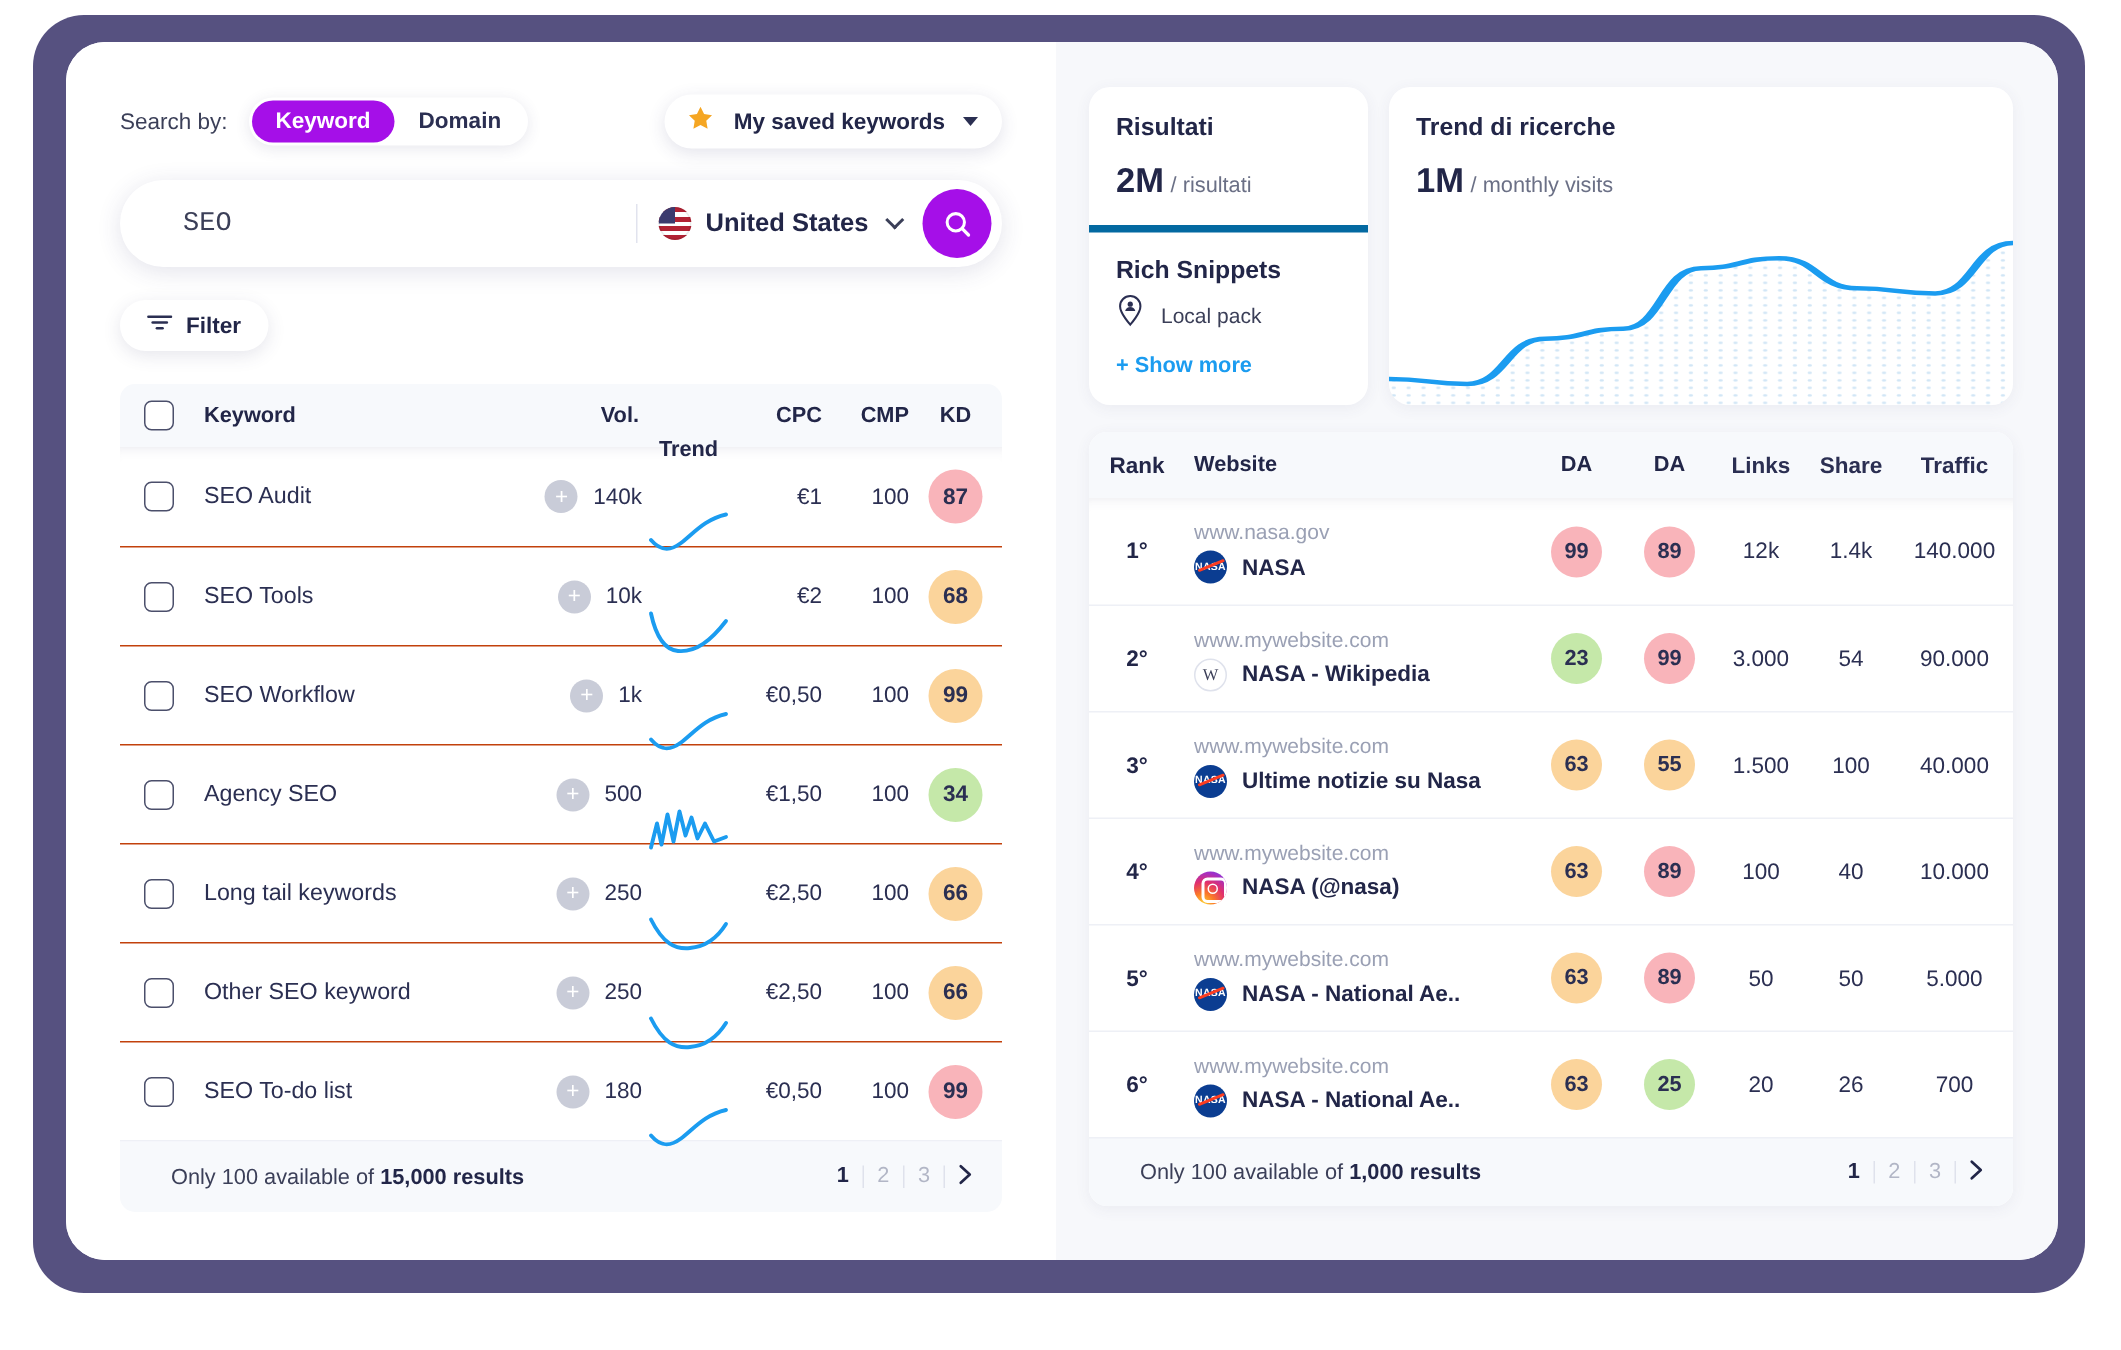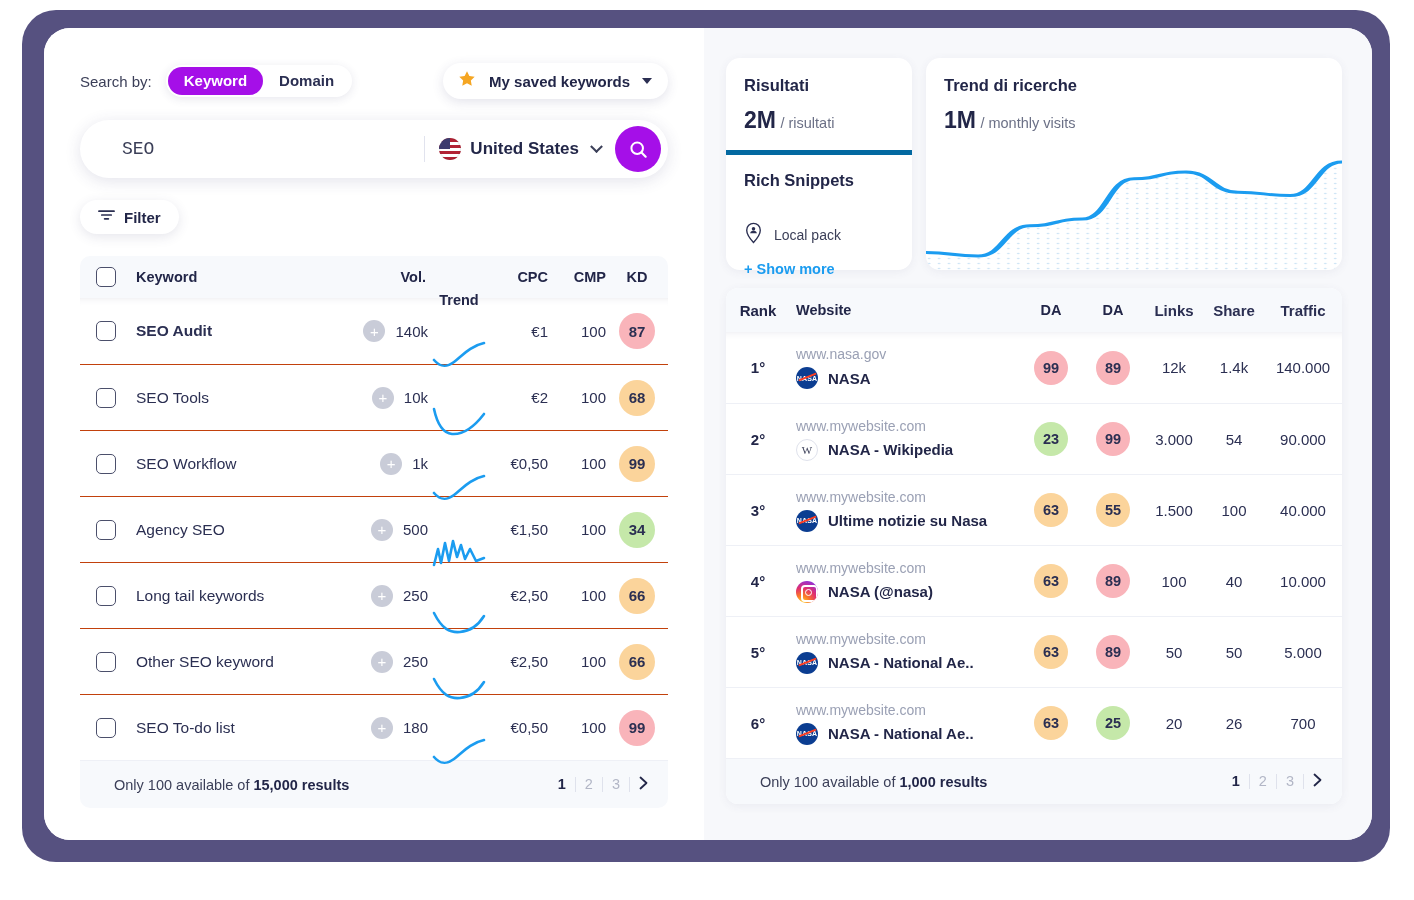--- a/index.html
+++ b/index.html
@@ -155,21 +155,21 @@
   .c-vol { width: 86px; display: flex; align-items: center; gap: 10px; }
   .c-trend { width: 62px; display: flex; justify-content: center; margin-top: 46px; }
   .c-cpc { width: 58px; text-align: right; }
   .c-cmp { width: 58px; text-align: right; }
   .c-kd { width: 62px; display: flex; justify-content: center; }
   .chkbox {
     width: 20px; height: 20px; border: 1.6px solid #4b4f6b;
     border-radius: 5px; background: #fff; cursor: pointer;
   }
   .kw-name { font-size: 15.5px; color: #2b2f52; }
-  .kw-name.bold { font-weight: 700; }
+  .kw-name.bold { font-weight: 400; }
   .plus {
     width: 22px; height: 22px; border-radius: 50%;
     background: #c9ccd8; color: #fff; font-size: 15px;
     display: flex; align-items: center; justify-content: center;
     cursor: pointer; flex: none; line-height: 1;
   }
   .vol-val { font-size: 15px; color: #2b2f52; }
   .cell-txt { font-size: 15px; color: #2b2f52; }
   .kd-badge {
     width: 36px; height: 36px; border-radius: 50%;
@@ -213,21 +213,21 @@
   .gauge-lbl { font-size: 10.5px; font-weight: 700; color: #222648; position: absolute; left: 0; right: 0; top: 50px; }
   .sd-note { font-size: 14px; color: #6b7086; line-height: 1.45; margin-top: 12px; }
   .sd-note b { color: #222648; }
   .card-res { width: 186px; display: flex; flex-direction: column; }
   .res-top { padding: 18px 18px 16px 18px; border-bottom: 5px solid #0369a1; }
   .res-title { font-size: 16.5px; font-weight: 700; color: #222648; }
   .res-val { margin-top: 12px; }
   .big { font-size: 23px; font-weight: 700; color: #222648; }
   .unit { font-size: 14.5px; color: #6b7086; }
   .res-bot { padding: 16px 18px 0 18px; }
-  .snip-row { display: flex; align-items: center; gap: 11px; margin-top: 32px; }
+  .snip-row { display: flex; align-items: center; gap: 11px; margin-top: 6px; }
   .snip-txt { font-size: 14px; color: #3b3f58; }
   .showmore { font-size: 14.5px; font-weight: 700; color: #1b9cf0; margin-top: 13px; cursor: pointer; }
   .card-trend { flex: 1; padding: 18px 0 0 0; overflow: hidden; position: relative; }
   .trend-head { padding: 0 18px; }
   .tr-title { font-size: 16.5px; font-weight: 700; color: #222648; }
   .tr-val { margin-top: 12px; }
 
   
   .rank-table {
     margin-top: 18px;

